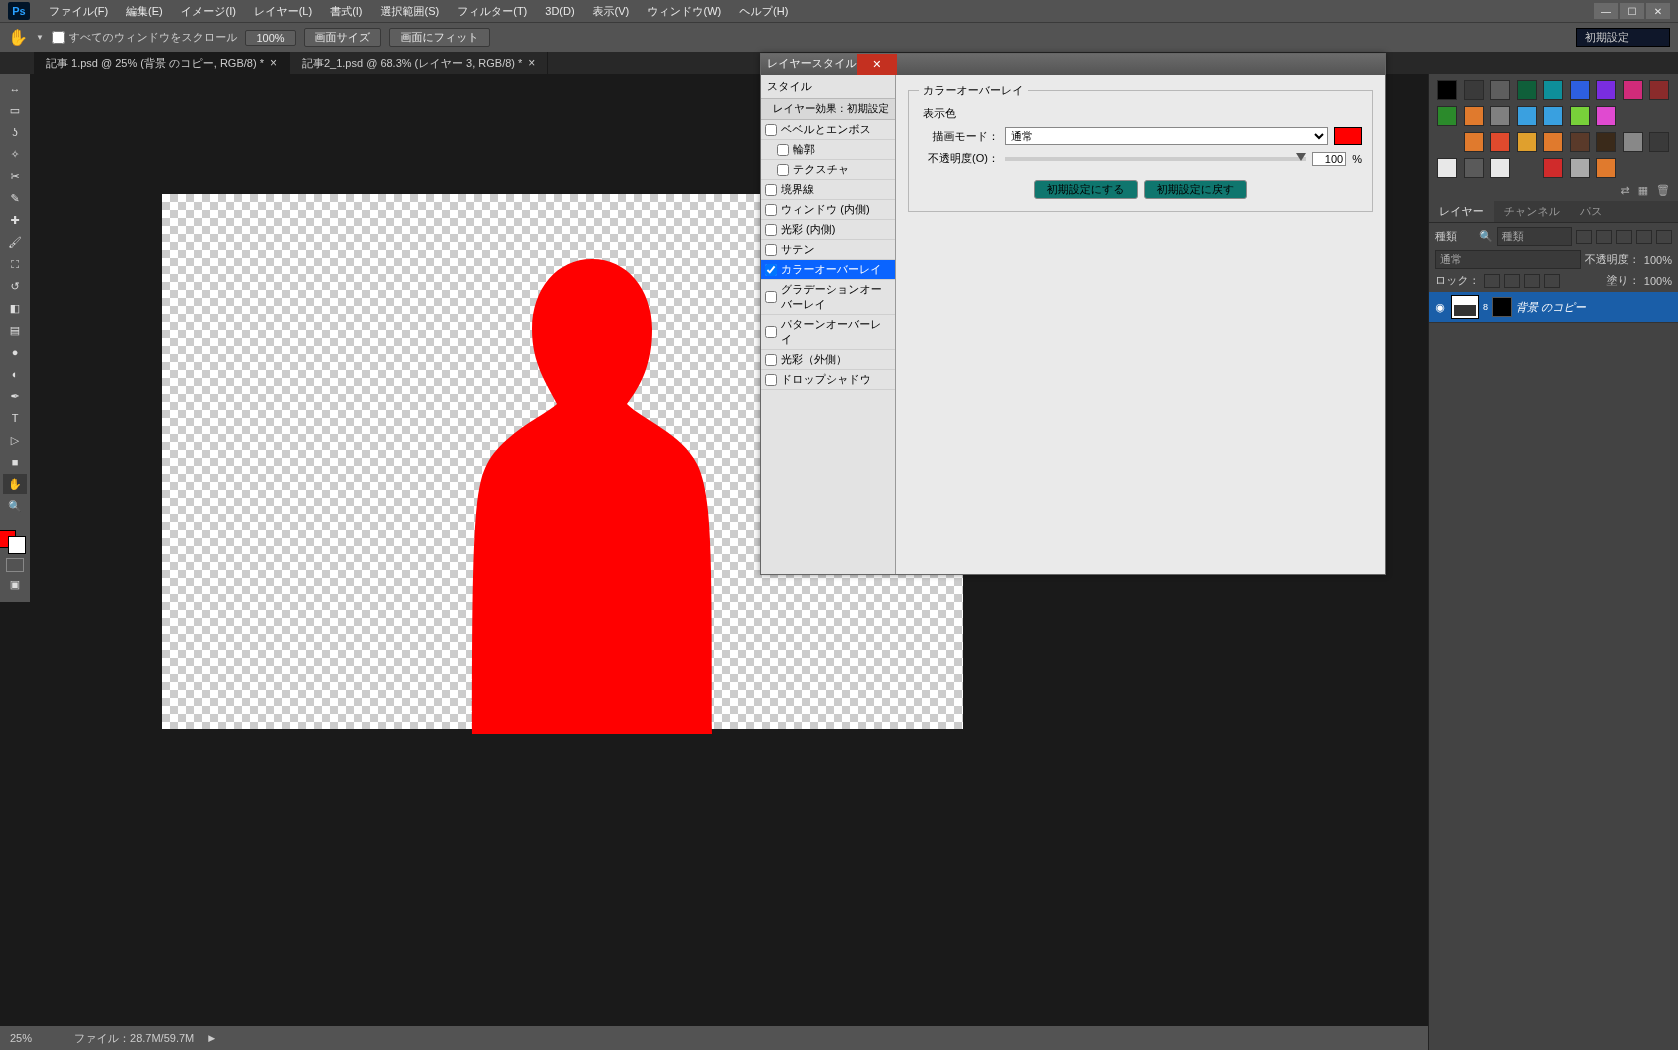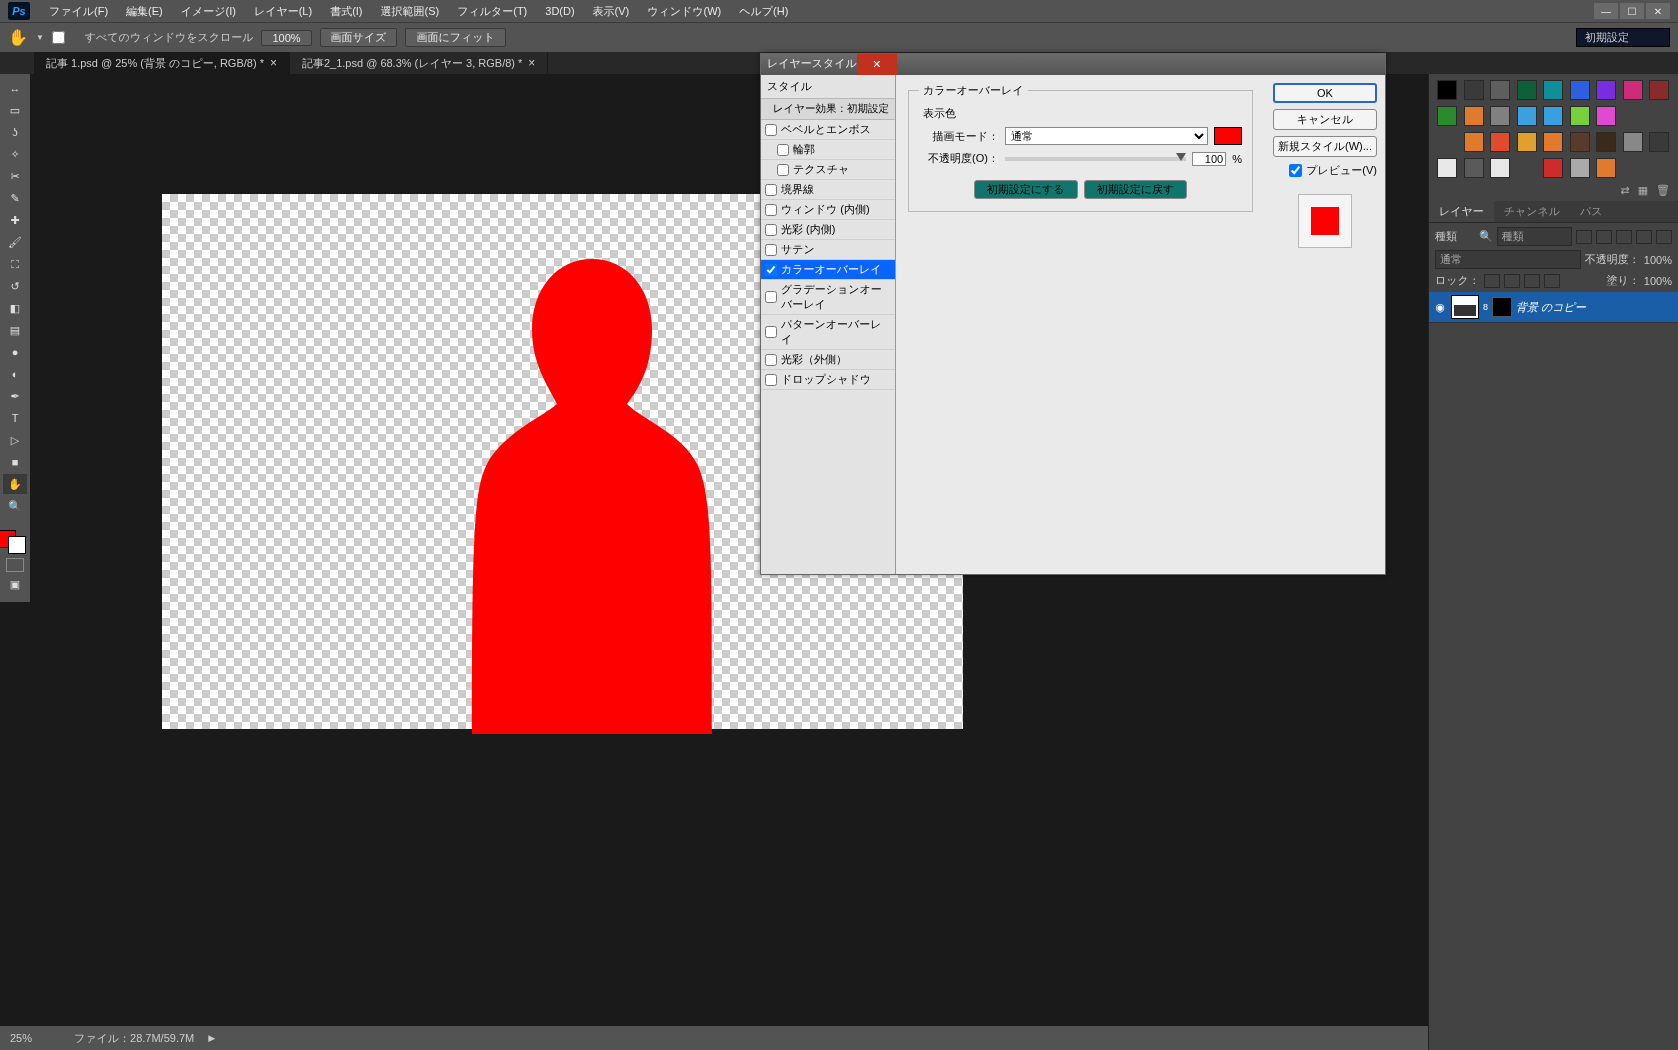--- a/index.html
+++ b/index.html
@@ -1,28 +1,28 @@
 <!DOCTYPE html>
 <html><head>
 <meta charset="utf-8">
 <style>
 * { margin:0; padding:0; box-sizing:border-box; font-family:"Meiryo UI","MS Gothic",sans-serif; font-size:11px; }
 body { background:#1a1a1a; width:1678px; height:1050px; overflow:hidden; color:#ccc; position:relative; }
 
 
 .menubar { height:22px; background:#535353; display:flex; align-items:center; padding:0 8px; color:#e8e8e8; }
-.ps-logo { width:22px; height:18px; background:#001428; color:#28a0ff; font-weight:bold; display:flex; align-items:center; justify-content:center; border-radius:2px; margin-right:10px; font-size:11px;font-style:italic; }
+.ps-logo { width:22px; height:18px; background:#001428; color:#28a0ff; font-weight:bold; display:flex; align-items:center; justify-content:center; border-radius:2px; margin-right:10px; font-size:11px; }
 .menubar .item { padding:0 9px; cursor:default; }
 .winctrl { margin-left:auto; display:flex; gap:2px;}
 .winctrl span { width:24px; height:16px; background:#6a6a6a; display:flex; align-items:center; justify-content:center; font-size:10px; }
 
 
 .optbar { height:30px; background:#535353; border-top:1px solid #3a3a3a; display:flex; align-items:center; padding:0 8px; gap:8px;}
 .optbar .tool-ic { font-size:16px; }
-.optbar .chk { display:flex; gap:20px; align-items:center; }
+.optbar .chk { display:flex; gap:4px; align-items:center; }
 .optbar .btn { background:#5e5e5e; border:1px solid #383838; padding:1px 10px; color:#e8e8e8; border-radius:2px;}
 .docpreset { margin-left:auto; background:#0f172a; border:1px solid #000000; padding:1px 40px 1px 8px; }
 
 
 .tabbar { height:22px; background:#282828; display:flex; padding-left:34px; }
 .tabbar .tab { padding:2px 12px; display:flex; gap:6px; align-items:center; color:#ccc; border-right:1px solid #1a1a1a; }
 .tabbar .tab.active { background:#1a1a1a; }
 .tabbar .tab .x { font-size:12px;}
 
 
@@ -371,32 +371,20 @@
             </div>
           <input class="num" value="100" style="">
           <span>%</span>
         </div>
         <div class="btnrow">
           <button>初期設定にする</button>
           <button>初期設定に戻す</button>
         </div>
       </fieldset>
     </div>
-    <div class="dlg-right">
-      <button class="primary">OK</button>
-      <button>キャンセル</button>
-      <button>新規スタイル(W)...</button>
-      <label class="prevchk">
-          <input type="checkbox" checked="" style=""> 
-          <span>プレビュー(V)</span>
-        </label>
-      <div class="preview">
-          <div class="sw"></div>
-        </div>
-    </div>
   </div>
 </div>
 
 <div class="status">
   <span class="zoom">25%</span>
   <span>ファイル：28.7M/59.7M</span>
   <span class="arrow ico">▶</span>
 </div>
 
 </body></html>

